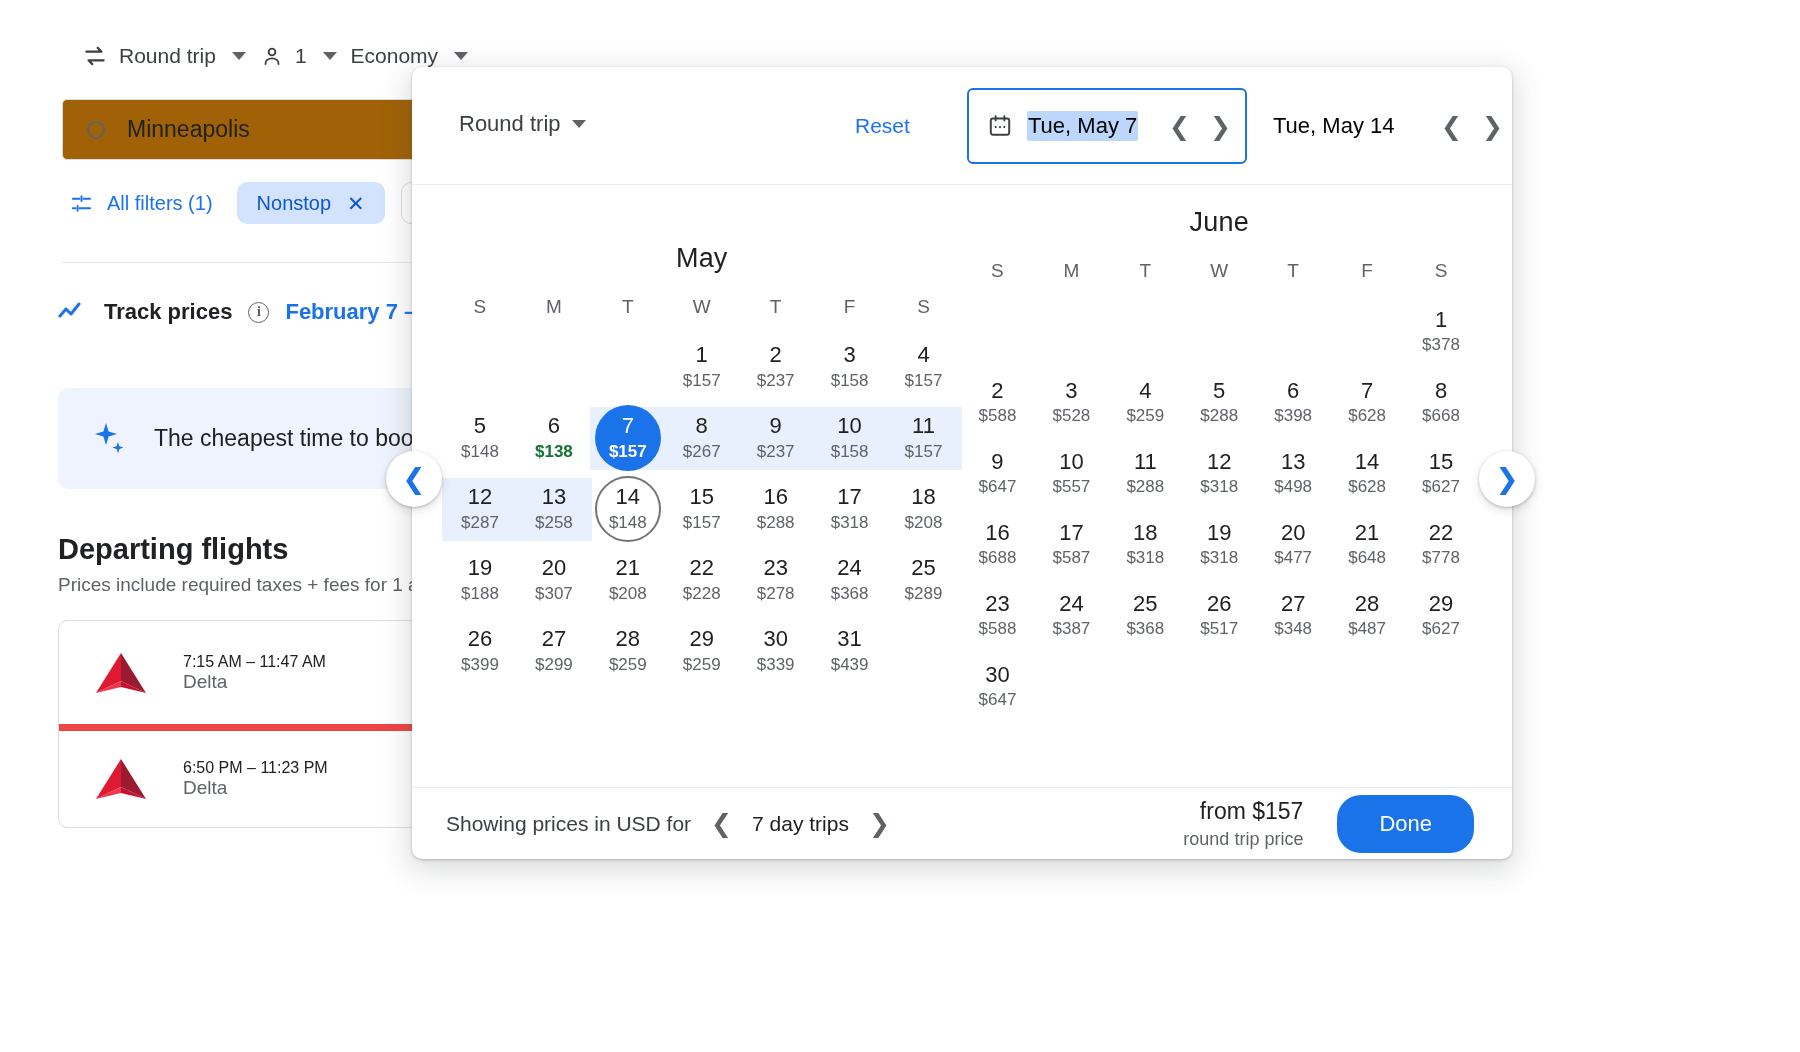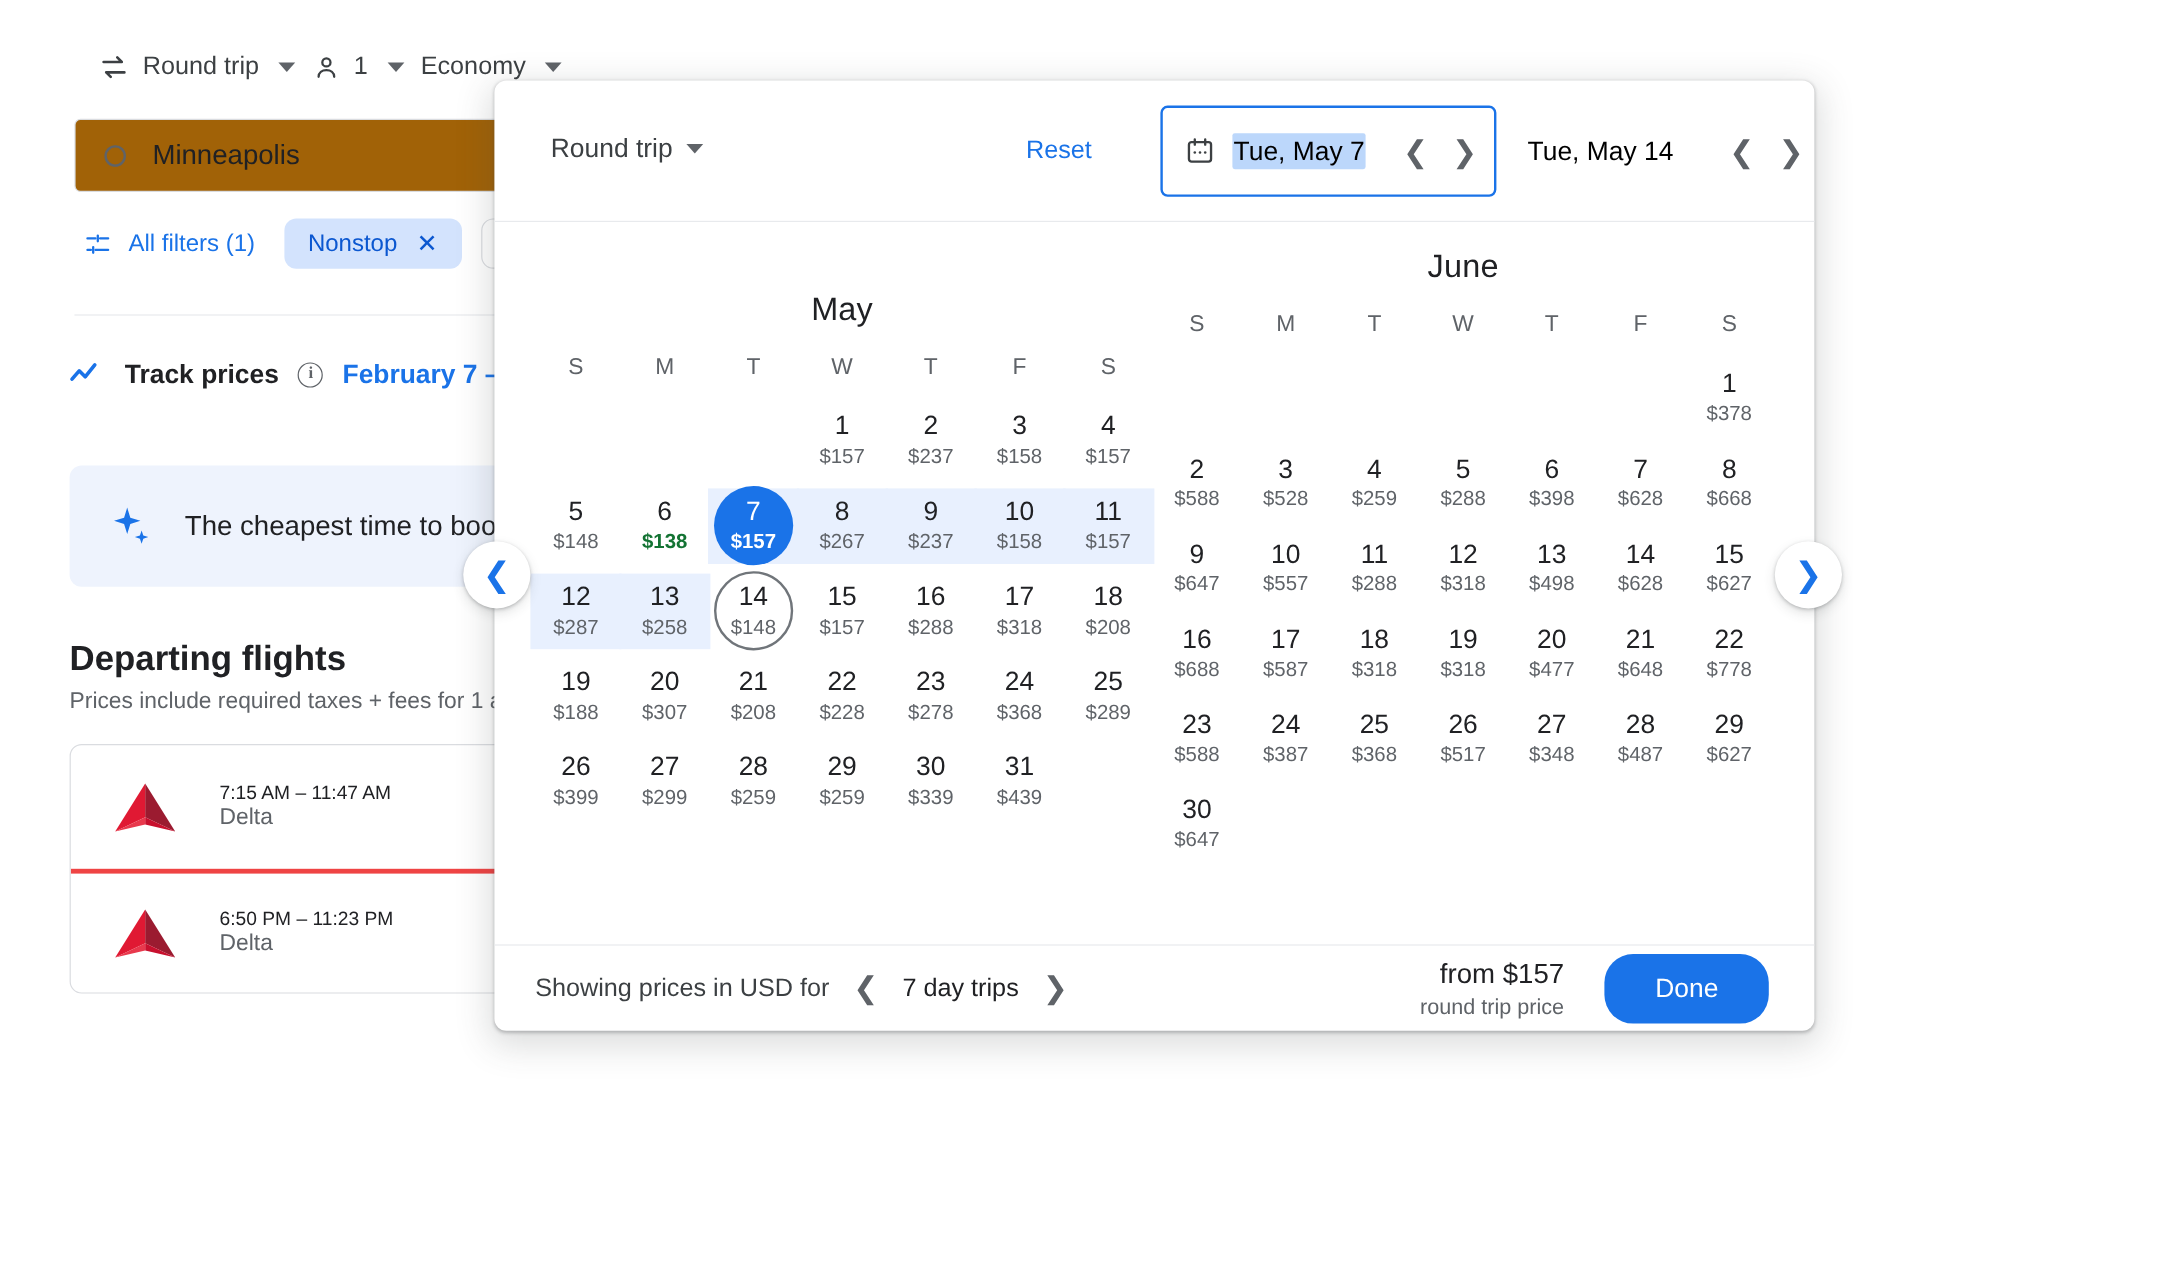--- a/index.html
+++ b/index.html
@@ -106,21 +106,21 @@
 
   .flight-list {
     position: absolute; left: 58px; top: 620px;
     width: 620px; border: 1px solid #dadce0; border-radius: 10px; background:#fff;
     overflow:hidden;
   }
   .flight-row {
     display: flex; align-items: center; gap: 34px;
     padding: 26px 0 26px 34px; height: 103px;
   }
-  .flight-row + .flight-row { border-top: 4px solid #ef4444; }
+  .flight-row + .flight-row { border-top: 7px solid #ef4444; }
   .flight-meta .time { font-size: 16px; font-weight: 400; color:#202124; white-space: nowrap; }
   .flight-meta .airline { font-size: 19px; color: #5f6368; margin-top: 6px; }
 
   
   .dialog {
     position: absolute; left: 412px; top: 67px;
     width: 1100px; height: 792px; background: #fff;
     border-radius: 10px;
     box-shadow: 0 1px 3px rgba(60,64,67,.3), 0 8px 28px 4px rgba(60,64,67,.18);
     z-index: 20;

